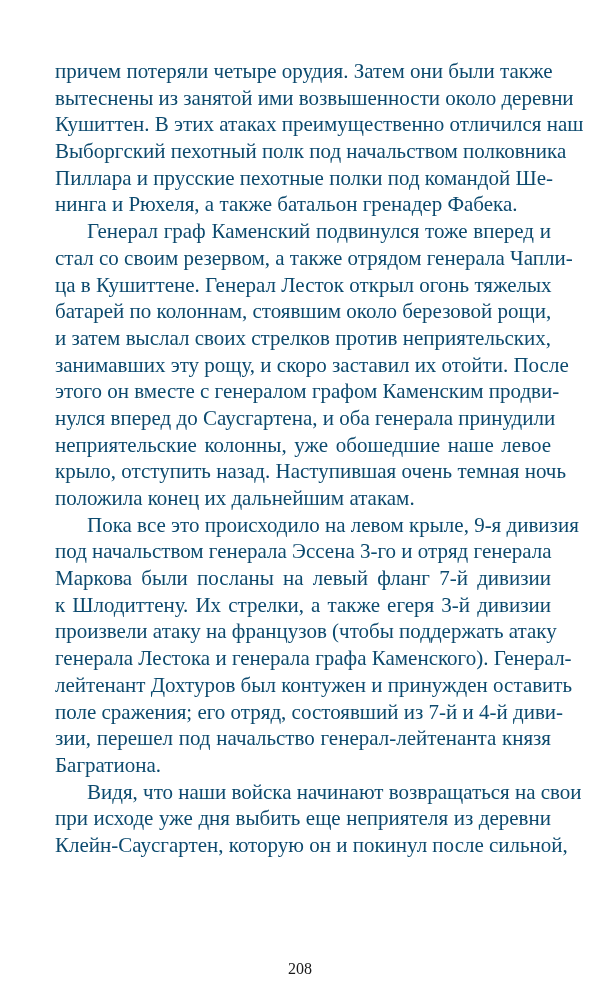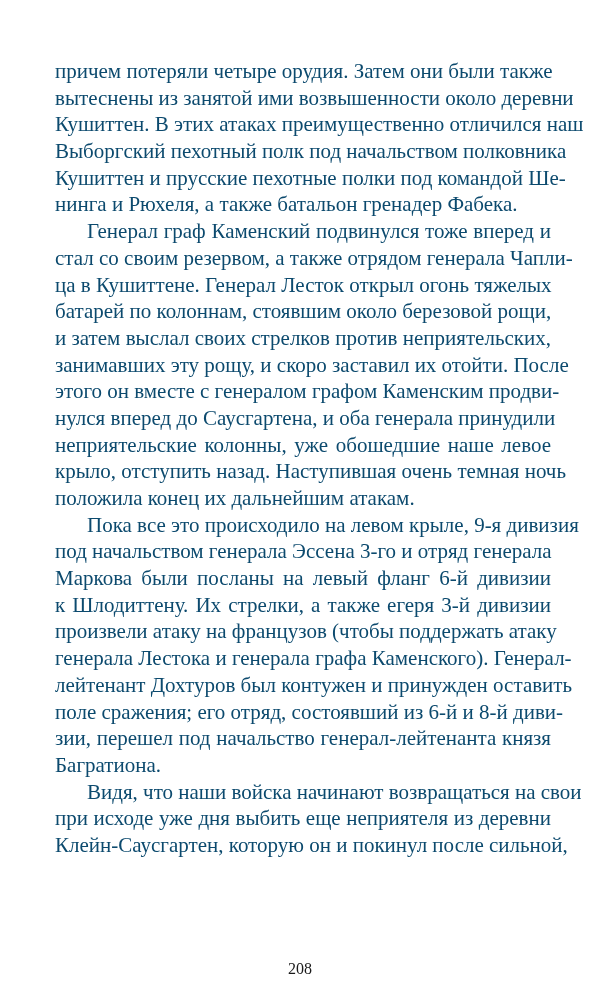--- a/index.html
+++ b/index.html
@@ -19,45 +19,45 @@
 </style>
 </head>
 <body>
 
 <div class="page">
   <div>
     <span class="line">причем потеряли четыре орудия. Затем они были также</span>
     <span class="line">вытеснены из занятой ими возвышенности около деревни</span>
     <span class="line">Кушиттен. В этих атаках преимущественно отличился наш</span>
     <span class="line">Выборгский пехотный полк под начальством полковника</span>
-    <span class="line">Кушиттен и прусские пехотные полки под командой Ше-</span>
+    <span class="line">Пиллара и прусские пехотные полки под командой Ше-</span>
     <span class="line last">нинга и Рюхеля, а также батальон гренадер Фабека.</span>
   </div>
   <div>
     <span class="line indent">Генерал граф Каменский подвинулся тоже вперед и</span>
     <span class="line">стал со своим резервом, а также отрядом генерала Чапли-</span>
     <span class="line">ца в Кушиттене. Генерал Лесток открыл огонь тяжелых</span>
     <span class="line">батарей по колоннам, стоявшим около березовой рощи,</span>
     <span class="line">и затем выслал своих стрелков против неприятельских,</span>
     <span class="line">занимавших эту рощу, и скоро заставил их отойти. После</span>
     <span class="line">этого он вместе с генералом графом Каменским продви-</span>
     <span class="line">нулся вперед до Саусгартена, и оба генерала принудили</span>
     <span class="line">неприятельские колонны, уже обошедшие наше левое</span>
     <span class="line">крыло, отступить назад. Наступившая очень темная ночь</span>
     <span class="line last">положила конец их дальнейшим атакам.</span>
   </div>
   <div>
     <span class="line indent">Пока все это происходило на левом крыле, 9-я дивизия</span>
     <span class="line">под начальством генерала Эссена 3-го и отряд генерала</span>
-    <span class="line">Маркова были посланы на левый фланг 6-й дивизии</span>
+    <span class="line">Маркова были посланы на левый фланг 7-й дивизии</span>
     <span class="line">к Шлодиттену. Их стрелки, а также егеря 3-й дивизии</span>
     <span class="line">произвели атаку на французов (чтобы поддержать атаку</span>
     <span class="line">генерала Лестока и генерала графа Каменского). Генерал-</span>
     <span class="line">лейтенант Дохтуров был контужен и принужден оставить</span>
-    <span class="line">поле сражения; его отряд, состоявший из 6-й и 8-й диви-</span>
+    <span class="line">поле сражения; его отряд, состоявший из 7-й и 4-й диви-</span>
     <span class="line">зии, перешел под начальство генерал-лейтенанта князя</span>
     <span class="line last">Багратиона.</span>
   </div>
   <div>
     <span class="line indent">Видя, что наши войска начинают возвращаться на свои</span>
     <span class="line">при исходе уже дня выбить еще неприятеля из деревни</span>
     <span class="line">Клейн-Саусгартен, которую он и покинул после сильной,</span>
   </div>
 </div>
 

